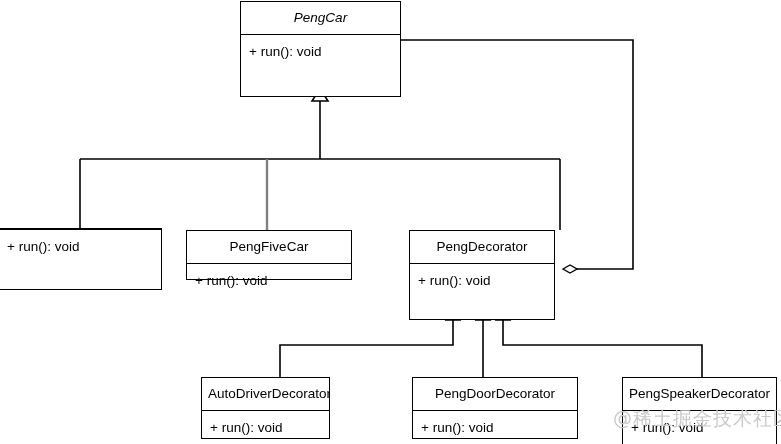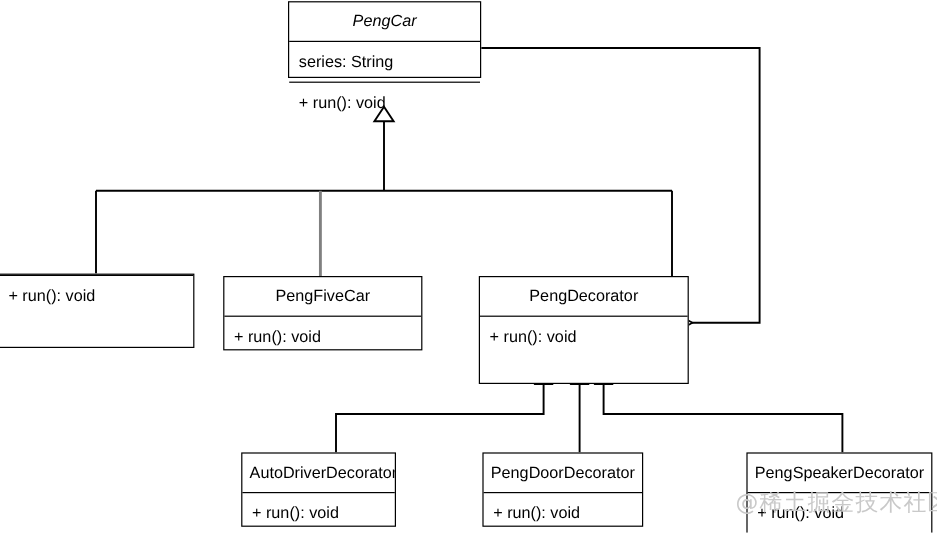--- a/index.html
+++ b/index.html
@@ -90,46 +90,45 @@
 
     <line x1="483" y1="320" x2="483" y2="377" stroke="#000000" stroke-width="1.6"></line>
 
     <polyline points="503,320 503,345 702,345 702,377" fill="none" stroke="#000000" stroke-width="1.6"></polyline>
 
     <polygon points="453,308 446,320 460,320" fill="#ffffff" stroke="#000000" stroke-width="1.5"></polygon>
     <polygon points="483,308 476,320 490,320" fill="#ffffff" stroke="#000000" stroke-width="1.5"></polygon>
     <polygon points="503,308 496,320 510,320" fill="#ffffff" stroke="#000000" stroke-width="1.5"></polygon>
   </svg>
 
-  <div class="uml-class" style="left:240px; top:1px; width:161px; height:64px;">
+  <div class="uml-class" style="left:240px; top:1px; width:161px; height:96px;">
     <div class="uml-name abstract">PengCar</div>
-    <div class="uml-compartment">series: String</div>
     <div class="uml-compartment">+ run(): void</div>
   </div>
 
   <div class="uml-class" style="left:-2px; top:228px; width:164px; height:62px;">
     <div class="uml-compartment">+ run(): void</div>
   </div>
 
-  <div class="uml-class" style="left:186px; top:230px; width:166px; height:62px;">
+  <div class="uml-class" style="left:186px; top:230px; width:166px; height:50px;">
     <div class="uml-name">PengFiveCar</div>
     <div class="uml-compartment">+ run(): void</div>
   </div>
 
-  <div class="uml-class" style="left:399px; top:230px; width:175px; height:90px;">
+  <div class="uml-class" style="left:409px; top:230px; width:146px; height:90px;">
     <div class="uml-name">PengDecorator</div>
     <div class="uml-compartment">+ run(): void</div>
   </div>
 
   <div class="uml-class" style="left:201px; top:377px; width:129px; height:62px;">
     <div class="uml-name">AutoDriverDecorator</div>
     <div class="uml-compartment">+ run(): void</div>
   </div>
 
-  <div class="uml-class" style="left:402px; top:377px; width:134px; height:62px;">
+  <div class="uml-class" style="left:412px; top:377px; width:166px; height:62px;">
     <div class="uml-name">PengDoorDecorator</div>
     <div class="uml-compartment">+ run(): void</div>
   </div>
 
   <div class="uml-class" style="left:622px; top:377px; width:155px; height:73px;">
     <div class="uml-name">PengSpeakerDecorator</div>
     <div class="uml-compartment">+ run(): void</div>
   </div>
 
   <div class="watermark" style="left:613px; top:406px;">@稀土掘金技术社区</div>

